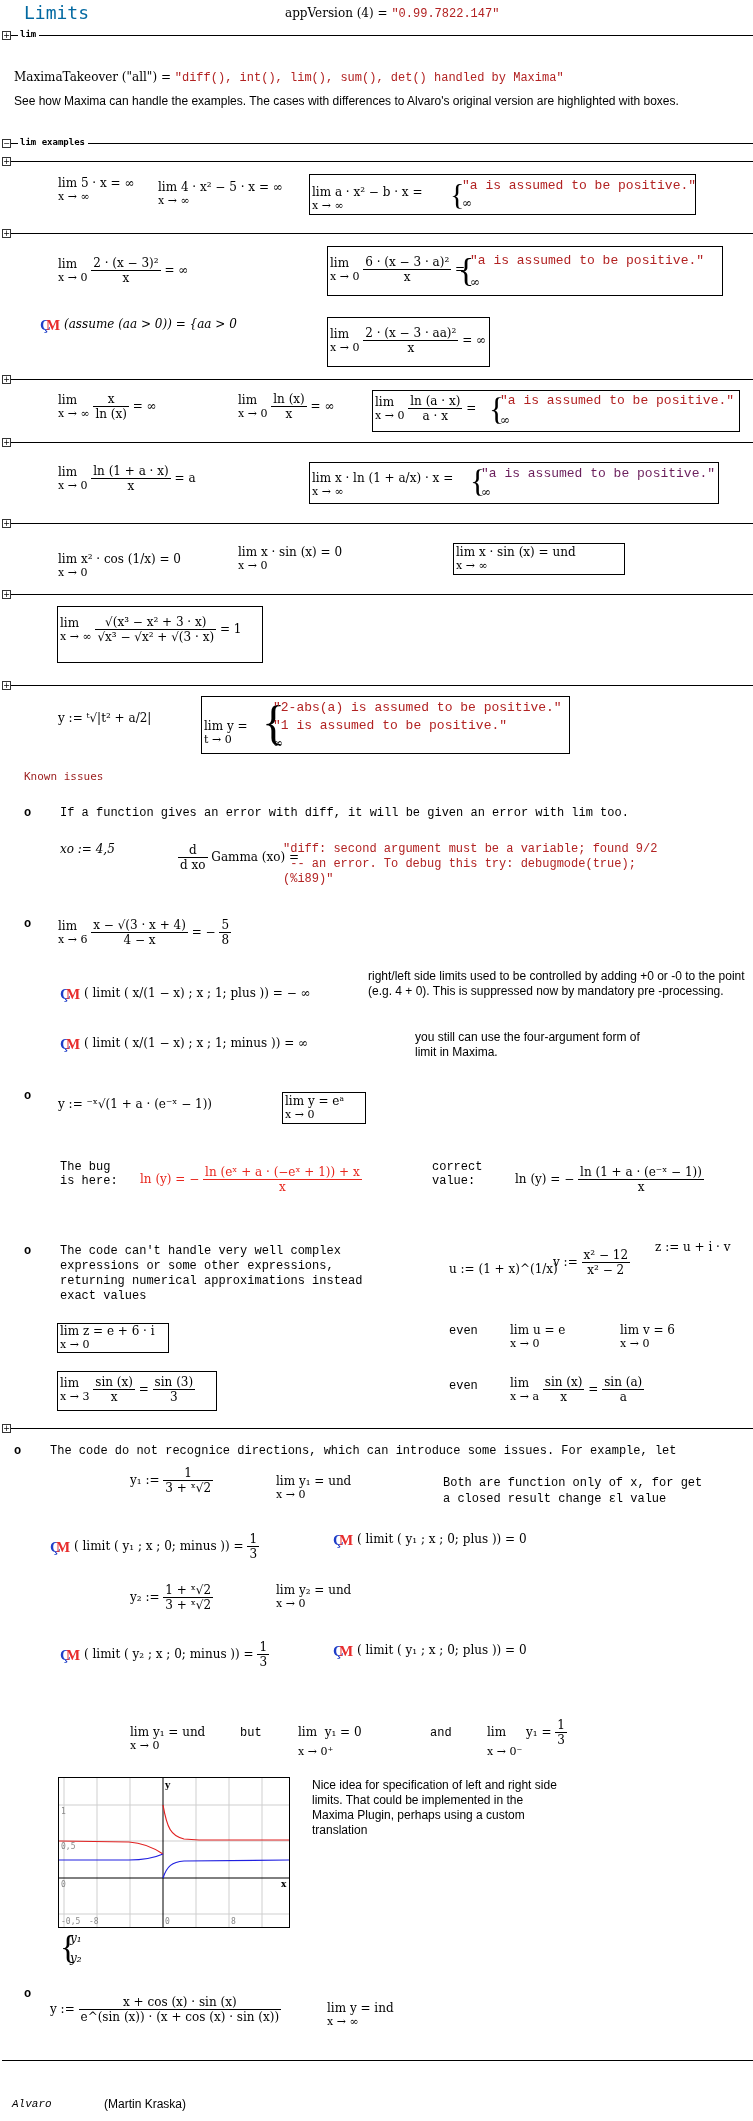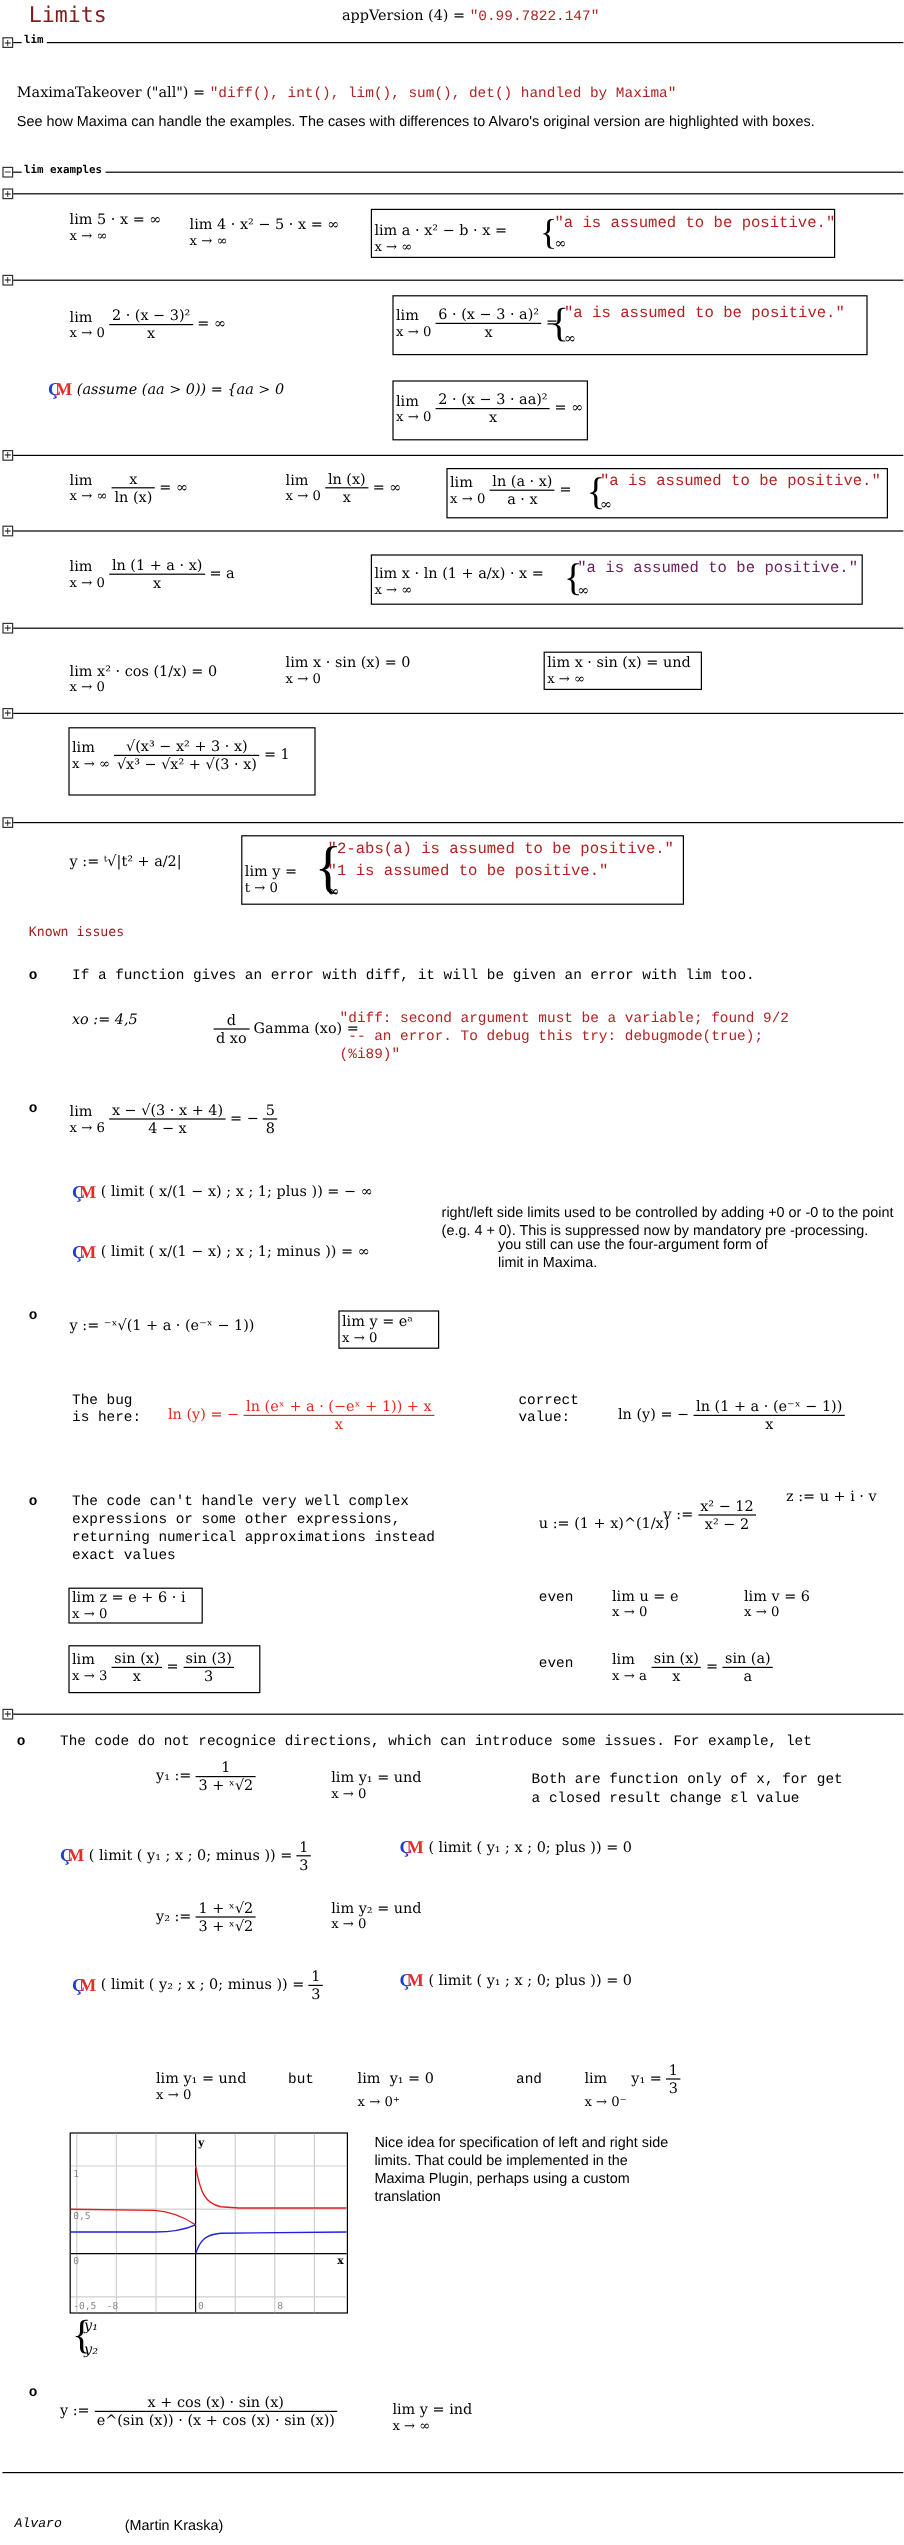--- a/index.html
+++ b/index.html
@@ -4,21 +4,21 @@
 <style>
   * { box-sizing: border-box; }
   body { margin:0; width:753px; height:2121px; background:#fff; position:relative; overflow:hidden;
          font-family:"Liberation Serif", serif; color:#000; }
   .abs { position:absolute; white-space:nowrap; }
   .mono { font-family:"Liberation Mono", monospace; }
   .sans { font-family:"Liberation Sans", sans-serif; }
   .math { font-family:"DejaVu Serif", serif; font-size:12px; }
   .red { color:#b22222; }
   .bright { color:#e8261d; }
-  .title { font-family:"DejaVu Sans Mono", monospace; color:#7f1d1d; font-size:18px; }
+  .title { font-family:"DejaVu Sans Mono", monospace; color:#0369a1; font-size:18px; }
   .region { position:absolute; left:2px; height:12px; right:0; }
   .region .tog { position:absolute; left:0; top:0; width:9px; height:9px; border:1px solid #333; font-size:8px; line-height:7px; text-align:center; font-family:"DejaVu Sans", sans-serif; }
   .region .line { position:absolute; left:9px; right:0; top:4px; border-top:1px solid #000; }
   .region .lbl { position:absolute; left:16px; top:-2px; background:#fff; padding:0 3px 0 2px; font-family:"DejaVu Sans Mono", monospace; font-size:9px; font-weight:bold; }
   .box { position:absolute; border:1px solid #000; }
   .lim { position:absolute; font-family:"DejaVu Serif", serif; font-size:12px; line-height:14px; }
   .lim .under { display:block; font-size:11px; }
   .bul { position:absolute; left:24px; font-family:"Liberation Mono", monospace; font-size:12px; font-weight:bold; }
   .txt { font-family:"Liberation Mono", monospace; font-size:12px; }
   .para { font-family:"Liberation Sans", sans-serif; font-size:12px; line-height:15px; white-space:normal; }
@@ -138,21 +138,21 @@
   <div class="abs mono red" style="left:171px;top:3px;font-size:13px;color:#6b1f5c;">"a is assumed to be positive."</div>
   <div class="abs math" style="left:171px;top:22px;">∞</div>
 </div>
 
 <div class="region" style="top:519px;">
   <div class="tog">+</div>
   <div class="line"></div>
 </div>
 <div class="lim" style="left:58px;top:552px;">lim&nbsp;<span>x² · cos (1/x) = 0</span><span class="under">x → 0</span></div>
 <div class="lim" style="left:238px;top:545px;">lim&nbsp;<span>x · sin (x) = 0</span><span class="under">x → 0</span></div>
-<div class="box" style="left:453px;top:543px;width:132px;height:32px;">
+<div class="box" style="left:453px;top:543px;width:172px;height:32px;">
   <div class="lim" style="left:2px;top:1px;">lim&nbsp;<span>x · sin (x) = und</span><span class="under">x → ∞</span></div>
 </div>
 
 <div class="region" style="top:590px;">
   <div class="tog">+</div>
   <div class="line"></div>
 </div>
 <div class="box" style="left:57px;top:606px;width:206px;height:57px;">
   <div class="lim" style="left:2px;top:8px;">
     <span style="display:inline-block;vertical-align:middle;">lim<span class="under">x → ∞</span></span>
@@ -193,21 +193,21 @@
   <span class="frac"><span class="n">x − √(3 · x + 4)</span><span class="d">4 − x</span></span>
   <span>= −</span>
   <span class="frac"><span class="n">5</span><span class="d">8</span></span>
 </div>
 <div class="abs math" style="left:60px;top:986px;">
   <span class="mx"><span class="m1">Ç</span><span class="m2">M</span></span><span>( limit ( x/(1 − x) ; x ; 1; plus )) = − ∞</span>
 </div>
 <div class="abs math" style="left:60px;top:1036px;">
   <span class="mx"><span class="m1">Ç</span><span class="m2">M</span></span><span>( limit ( x/(1 − x) ; x ; 1; minus )) = ∞</span>
 </div>
-<div class="abs para" style="left:368px;top:969px;width:385px;margin-top:34px;">right/left side limits used to be controlled by adding +0 or -0 to the point (e.g. 4 + 0). This is suppressed now by mandatory pre -processing.</div>
+<div class="abs para" style="left:368px;top:969px;width:385px;">right/left side limits used to be controlled by adding +0 or -0 to the point (e.g. 4 + 0). This is suppressed now by mandatory pre -processing.</div>
 <div class="abs para" style="left:415px;top:1030px;width:230px;">you still can use the four-argument form of limit in Maxima.</div>
 
 <div class="bul" style="top:1089px;">o</div>
 <div class="abs math" style="left:58px;top:1097px;">y := ⁻ˣ√(1 + a · (e⁻ˣ − 1))</div>
 <div class="box" style="left:282px;top:1092px;width:84px;height:32px;">
   <div class="lim" style="left:2px;top:1px;">lim&nbsp;<span>y = eᵃ</span><span class="under">x → 0</span></div>
 </div>
 <div class="abs txt" style="left:60px;top:1160px;white-space:pre;line-height:14px;">The bug
 is here:</div>
 <div class="abs math bright" style="left:140px;top:1165px;">

